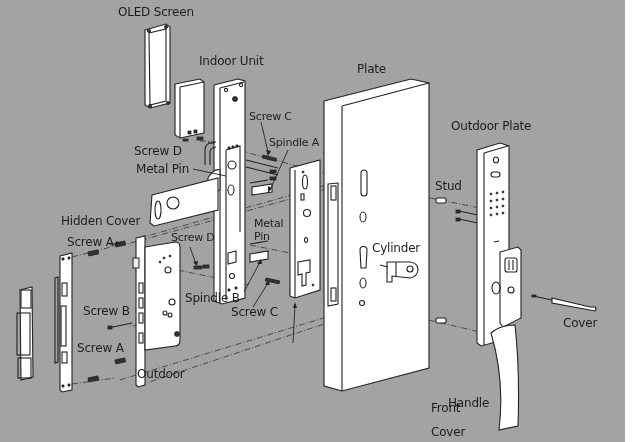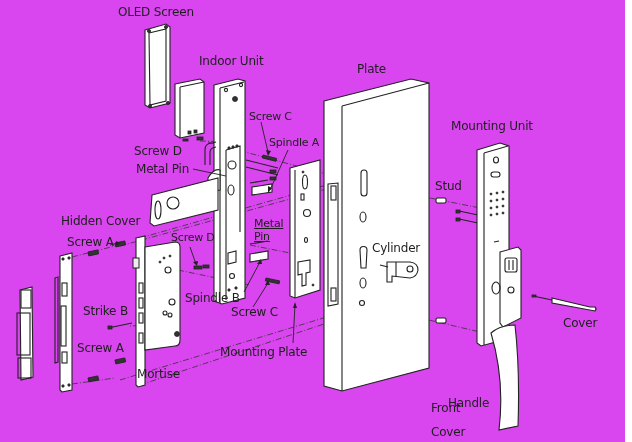--- a/index.html
+++ b/index.html
@@ -1,16 +1,16 @@
 <!DOCTYPE html>
 <html><head>
 <meta charset="utf-8">
 <style>
   html, body { margin:0; padding:0; background:#ffffff; }
-  #stage { position:relative; width:625px; height:442px; overflow:hidden; background:#d946ef; }
+  #stage { position:relative; width:625px; height:442px; overflow:hidden; background:#a3a3a3; }
   #art { position:absolute; left:0; top:0; width:632px; height:442px; }
   .lbl { position:absolute; font-family:"DejaVu Sans", sans-serif; font-size:12px; color:#1e1e1e; white-space:nowrap; line-height:14px; letter-spacing:-0.2px; }
   .lbl.sm { font-size:11px; }
   .lbl.two { white-space:pre-line; }
   svg .o { fill:none; stroke:#222; stroke-width:1.1; }
   svg .of { fill:#ffffff; stroke:#222; stroke-width:1.1; }
   svg .g { fill:#ededed; stroke:#222; stroke-width:1; }
   svg .dk { fill:#333; stroke:#222; stroke-width:0.8; }
   svg .dash { fill:none; stroke:#333; stroke-width:0.8; stroke-dasharray:6 2 1 2; }
   svg .ldr { fill:none; stroke:#222; stroke-width:0.9; }
@@ -254,29 +254,28 @@
 
   <div class="lbl" style="left:118px;top:5px;">OLED Screen</div>
   <div class="lbl" style="left:199px;top:54px;">Indoor Unit</div>
   <div class="lbl sm" style="left:249px;top:110px;">Screw C</div>
   <div class="lbl sm" style="left:269px;top:136px;">Spindle A</div>
   <div class="lbl" style="left:134px;top:144px;">Screw D</div>
   <div class="lbl" style="left:136px;top:162px;">Metal Pin</div>
   <div class="lbl" style="left:61px;top:204px;margin-top:10px;">Hidden Cover</div>
   <div class="lbl" style="left:67px;top:235px;">Screw A</div>
   <div class="lbl sm" style="left:171px;top:231px;">Screw D</div>
-  <div class="lbl sm two" style="left:254px;top:217px;line-height:13px;text-decoration:underline;">Metal
+  <div class="lbl sm two" style="left:254px;top:217px;line-height:13px;">Metal
 Pin</div>
   <div class="lbl" style="left:185px;top:291px;">Spindle B</div>
-  <div class="lbl" style="left:83px;top:304px;">Strike B</div>
+  <div class="lbl" style="left:83px;top:304px;">Screw B</div>
   <div class="lbl" style="left:231px;top:305px;">Screw C</div>
   <div class="lbl" style="left:77px;top:341px;">Screw A</div>
-  <div class="lbl" style="left:220px;top:345px;">Mounting Plate</div>
-  <div class="lbl" style="left:137px;top:367px;">Mortise</div>
+  <div class="lbl" style="left:137px;top:367px;">Outdoor</div>
   <div class="lbl" style="left:357px;top:62px;">Plate</div>
   <div class="lbl" style="left:372px;top:241px;">Cylinder</div>
   <div class="lbl" style="left:435px;top:179px;">Stud</div>
-  <div class="lbl" style="left:451px;top:119px;">Mounting Unit</div>
+  <div class="lbl" style="left:451px;top:119px;">Outdoor Plate</div>
   <div class="lbl" style="left:563px;top:316px;">Cover</div>
   <div class="lbl two" style="left:407px;top:396px;line-height:24px;margin-left:24px;">Front
 Cover</div>
   <div class="lbl" style="left:448px;top:396px;">Handle</div>
 </div>
 
 </body></html>

